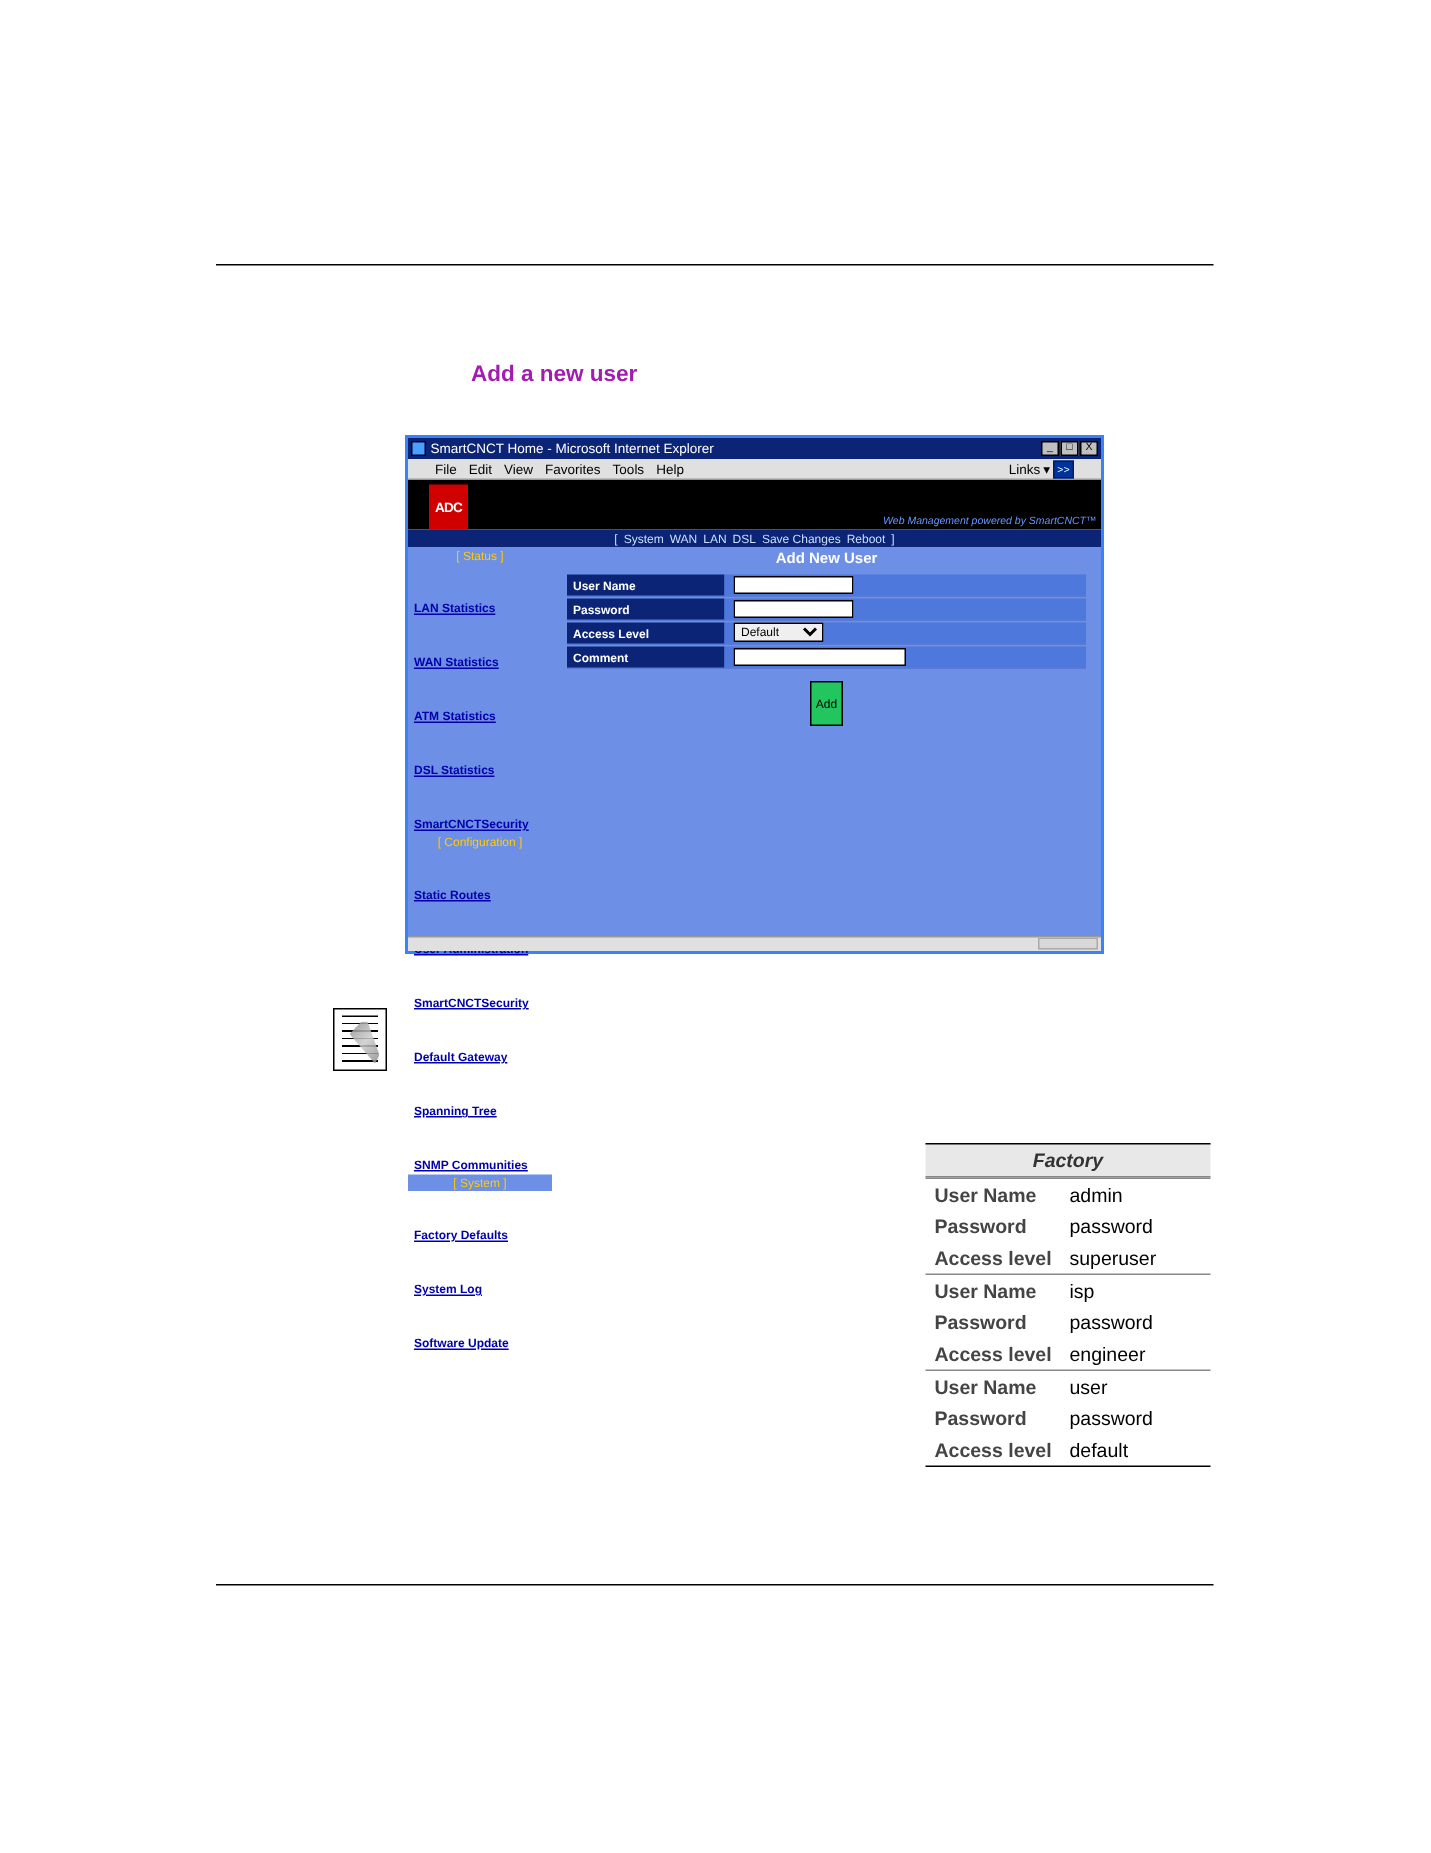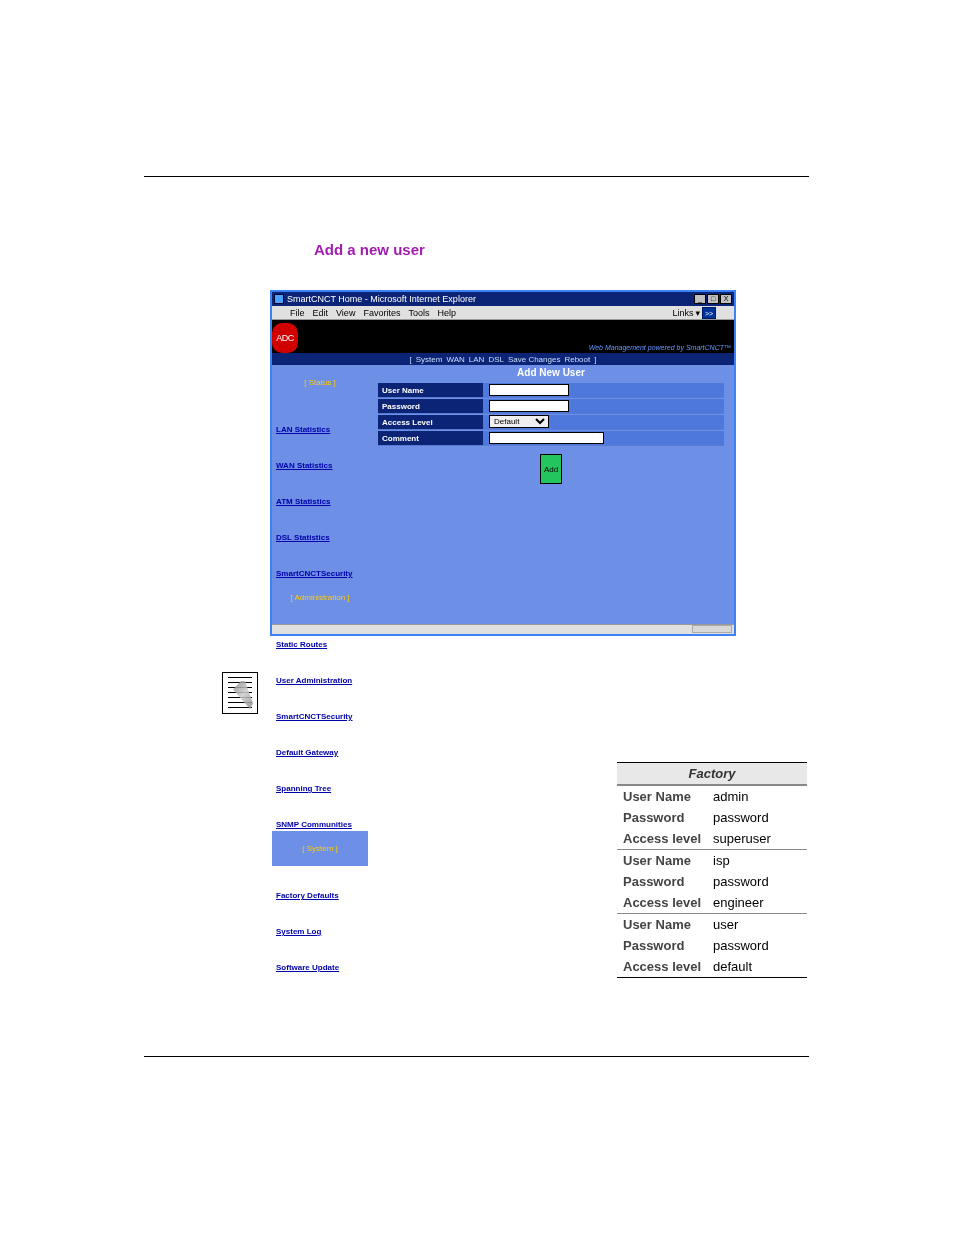--- a/index.html
+++ b/index.html
@@ -15,28 +15,28 @@
   .ie-icon { width:10px; height:10px; background:#4aa0ff; border:1px solid #003;}
   .titlebar-text { color:#fff; font-size:9px; font-family: Tahoma, Arial, sans-serif; }
   .winbtns { display:flex; gap:1px;}
   .winbtn { width:12px; height:10px; background:#c0c0c0; border:1px solid #000; font-size:7px; line-height:8px; text-align:center; font-family: Arial; cursor:default;}
   .menubar { height: 14px; background:#e0e0e0; border-bottom:1px solid #999; display:flex; align-items:center; justify-content:space-between; padding:0 18px; font-size:9px; font-family: Tahoma, Arial, sans-serif;}
   .menus { display:flex; gap:8px; color:#000;}
   .menus span { text-decoration: none;}
   .links-right { display:flex; align-items:center; gap:2px; font-size:9px;}
   .go-btn { width:14px; height:12px; background:#003399; color:#fff; font-size:7px; line-height:12px; text-align:center; border:1px solid #001a66;}
   .header-adc { height: 33px; background:#000; display:flex; align-items:flex-end; justify-content:space-between;}
-  .adc-logo { width: 26px; height: 30px; background: #d00000; color:#fff; font-weight:normal; font-size:10px; display:flex; align-items:center; justify-content:center; margin-left:0;border-radius:10px;}
+  .adc-logo { width: 26px; height: 30px; background: #d00000; color:#fff; font-weight:bold; font-size:10px; display:flex; align-items:center; justify-content:center; margin-left:14px;}
   .adc-logo .t { font-size:9px; letter-spacing:-0.5px;}
   .tagline { color:#6695ff; font-style:italic; font-size:7px; padding: 0 3px 2px 0;}
   .topnav { height: 12px; background:#0b2476; color:#a0c0ff; font-size:8px; display:flex; align-items:center; justify-content:center; gap:4px; font-family: Tahoma, Arial;}
   .topnav span { color:#cddfff;}
   .content-area { position:absolute; top:73px; left:0; right:0; bottom:10px; display:flex;}
   .sidebar { width: 96px; background:#6d8fe6; font-size:8px; font-family: Tahoma, Arial, sans-serif; padding:0;}
-  .side-cat { background:#6d8fe6; color:#ffcc00; text-align:center; padding:13px 0; font-weight:normal;}
+  .side-cat { background:#6d8fe6; color:#ffcc00; text-align:center; padding:1px 0; font-weight:normal;}
   .side-link { display:block; padding:1px 2px 1px 4px; color:#0000aa; text-decoration:underline; font-weight:bold; font-size:8px; cursor:pointer; line-height:10px;margin-top:24px;}
   .main-panel { flex:1; background:#6d8fe6; position:relative;}
   .main-title { text-align:center; color:#fff; font-weight:bold; font-size:10px; padding:2px 0 4px 0;}
   .form-wrap { margin: 0 10px; }
   .form-row { display:flex; align-items:center; height:16px;}
   .form-label { width:105px; background:#0b2476; color:#fff; font-size:8px; font-weight:bold; padding-left:4px; height:15px; line-height:15px; border-bottom:1px solid #5a7bd4;}
   .form-field { flex:1; background:#4f78dc; height:15px; display:flex; align-items:center; padding-left:6px; border-bottom:1px solid #5a7bd4;}
   .form-field input[type=text], .form-field input[type=password] { width:80px; height:12px; font-size:8px; border:1px solid #000; background:#fff; padding:0 1px;}
   .form-field.wide input { width:115px;}
   .form-field select { width:60px; height:13px; font-size:8px; border:1px solid #000; background:#efefef;}
@@ -109,21 +109,21 @@
     <span>]</span>
   </div>
   <div class="content-area">
     <div class="sidebar">
       <div class="side-cat">[ Status ]</div>
       <a class="side-link">LAN Statistics</a>
       <a class="side-link">WAN Statistics</a>
       <a class="side-link">ATM Statistics</a>
       <a class="side-link">DSL Statistics</a>
       <a class="side-link">SmartCNCTSecurity</a>
-      <div class="side-cat">[ Administration ]</div>
+      <div class="side-cat">[ Configuration ]</div>
       <a class="side-link">Static Routes</a>
       <a class="side-link">User Administration</a>
       <a class="side-link">SmartCNCTSecurity</a>
       <a class="side-link">Default Gateway</a>
       <a class="side-link">Spanning Tree</a>
       <a class="side-link">SNMP Communities</a>
       <div class="side-cat">[ System ]</div>
       <a class="side-link">Factory Defaults</a>
       <a class="side-link">System Log</a>
       <a class="side-link">Software Update</a>

